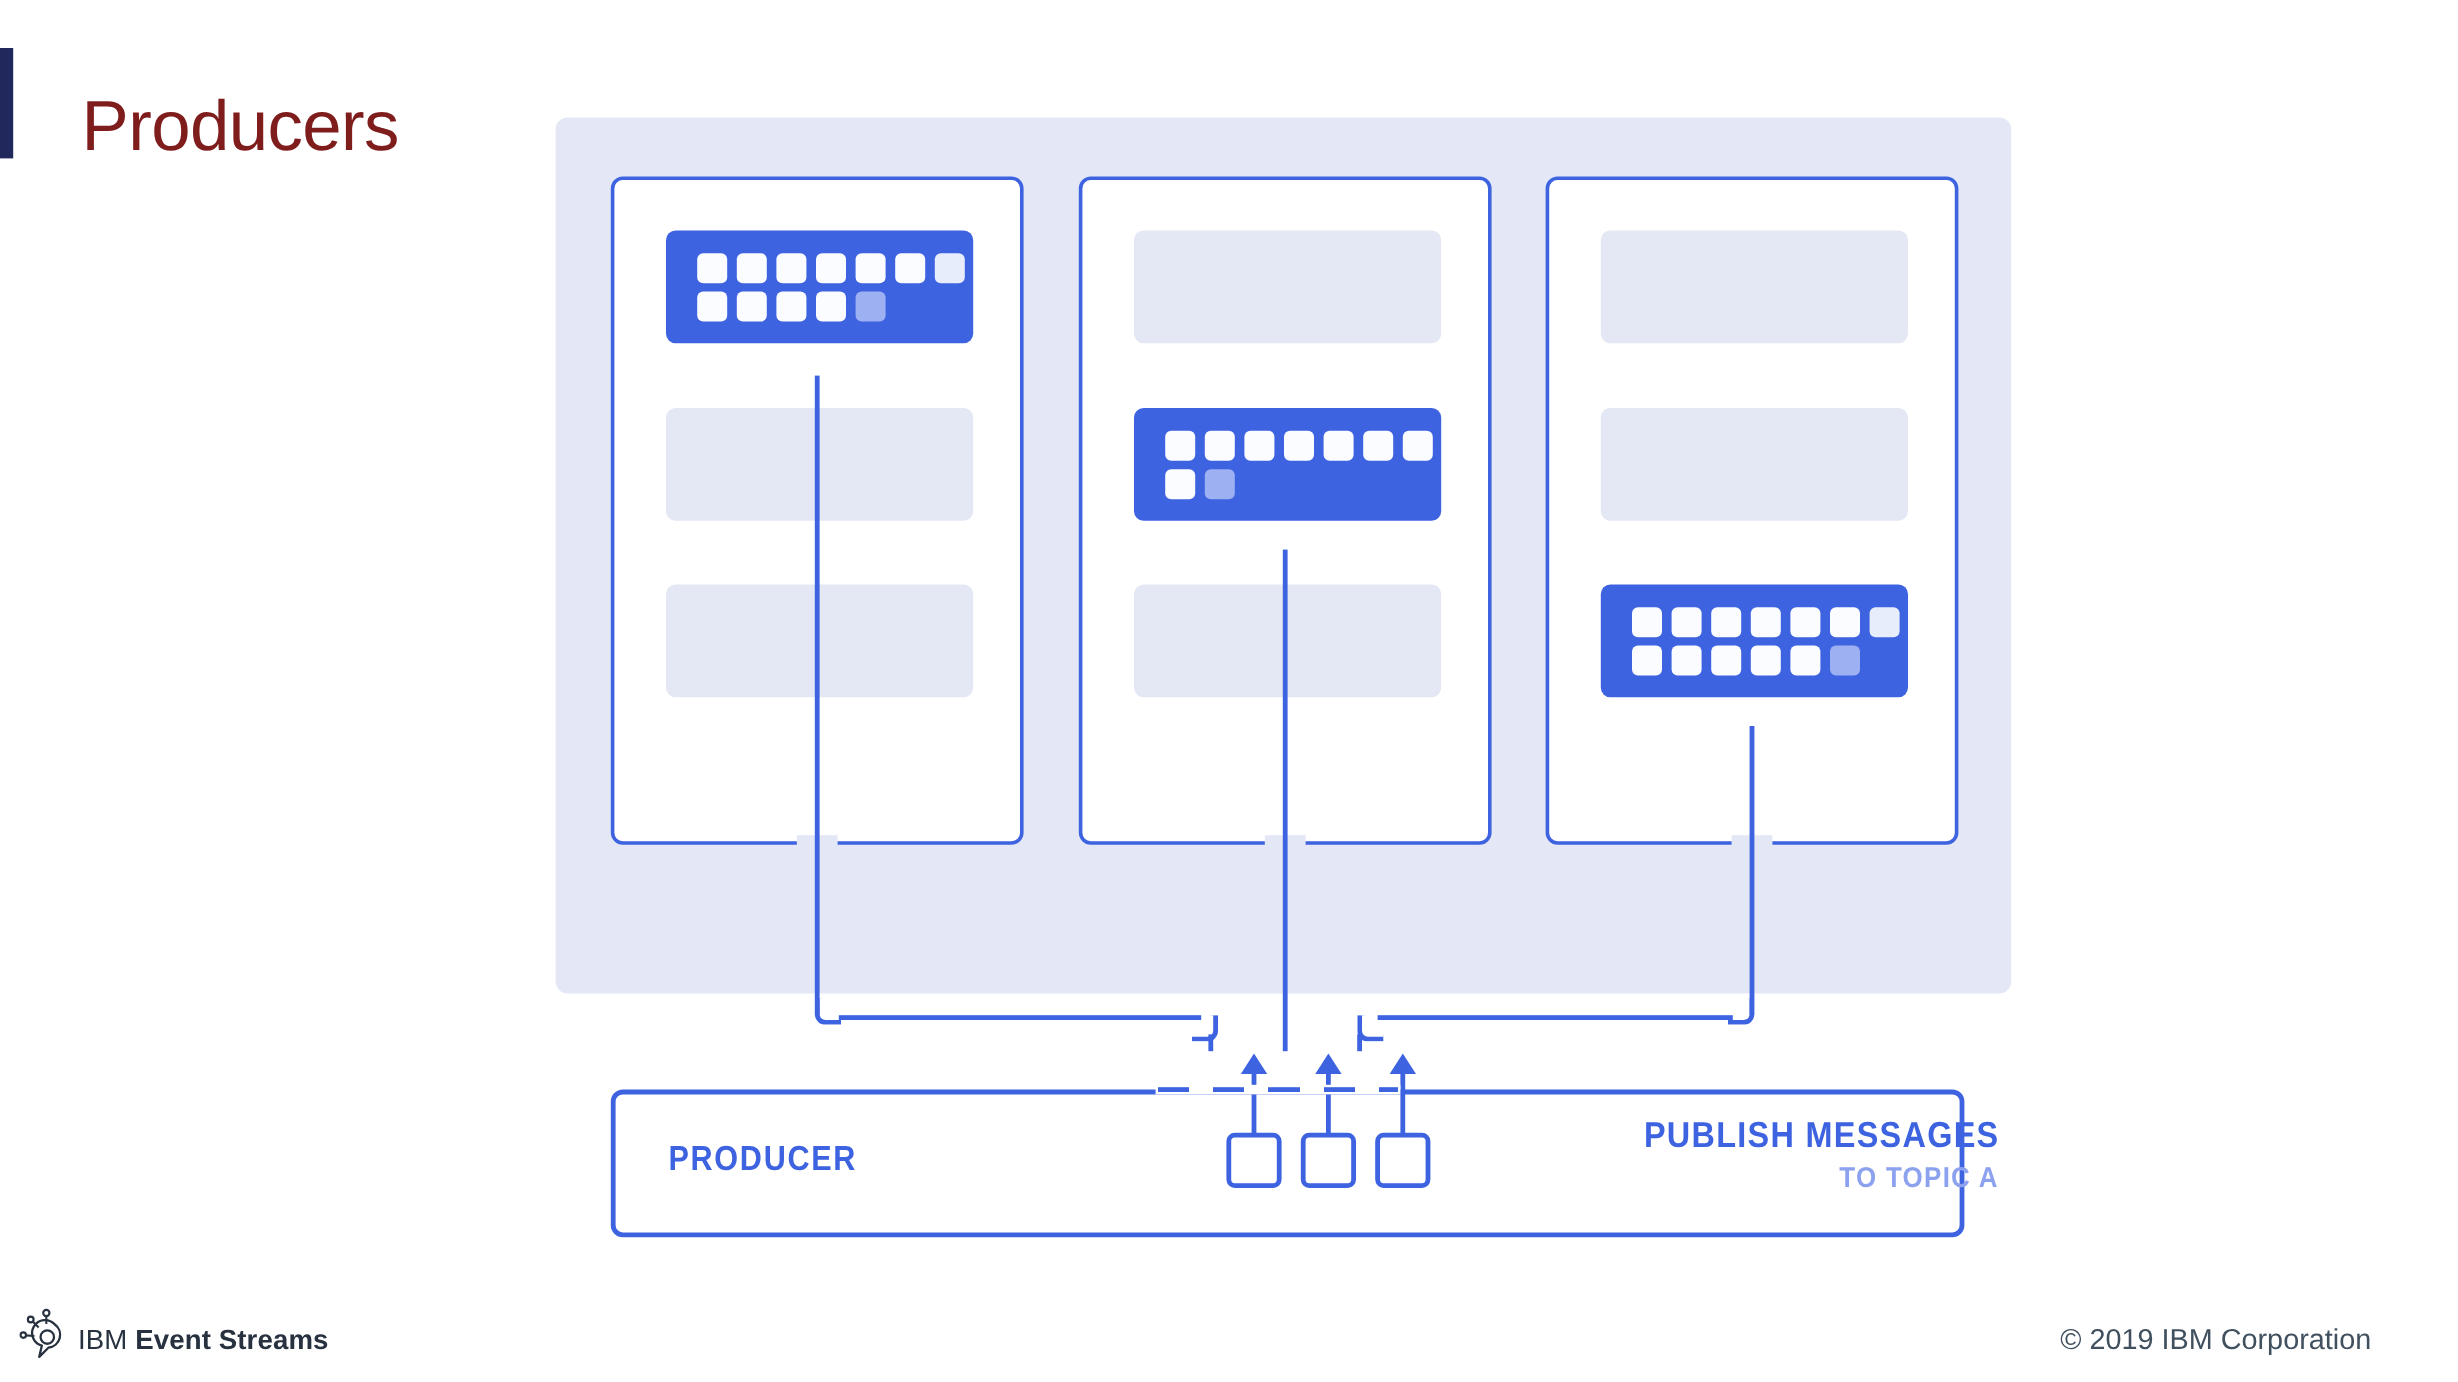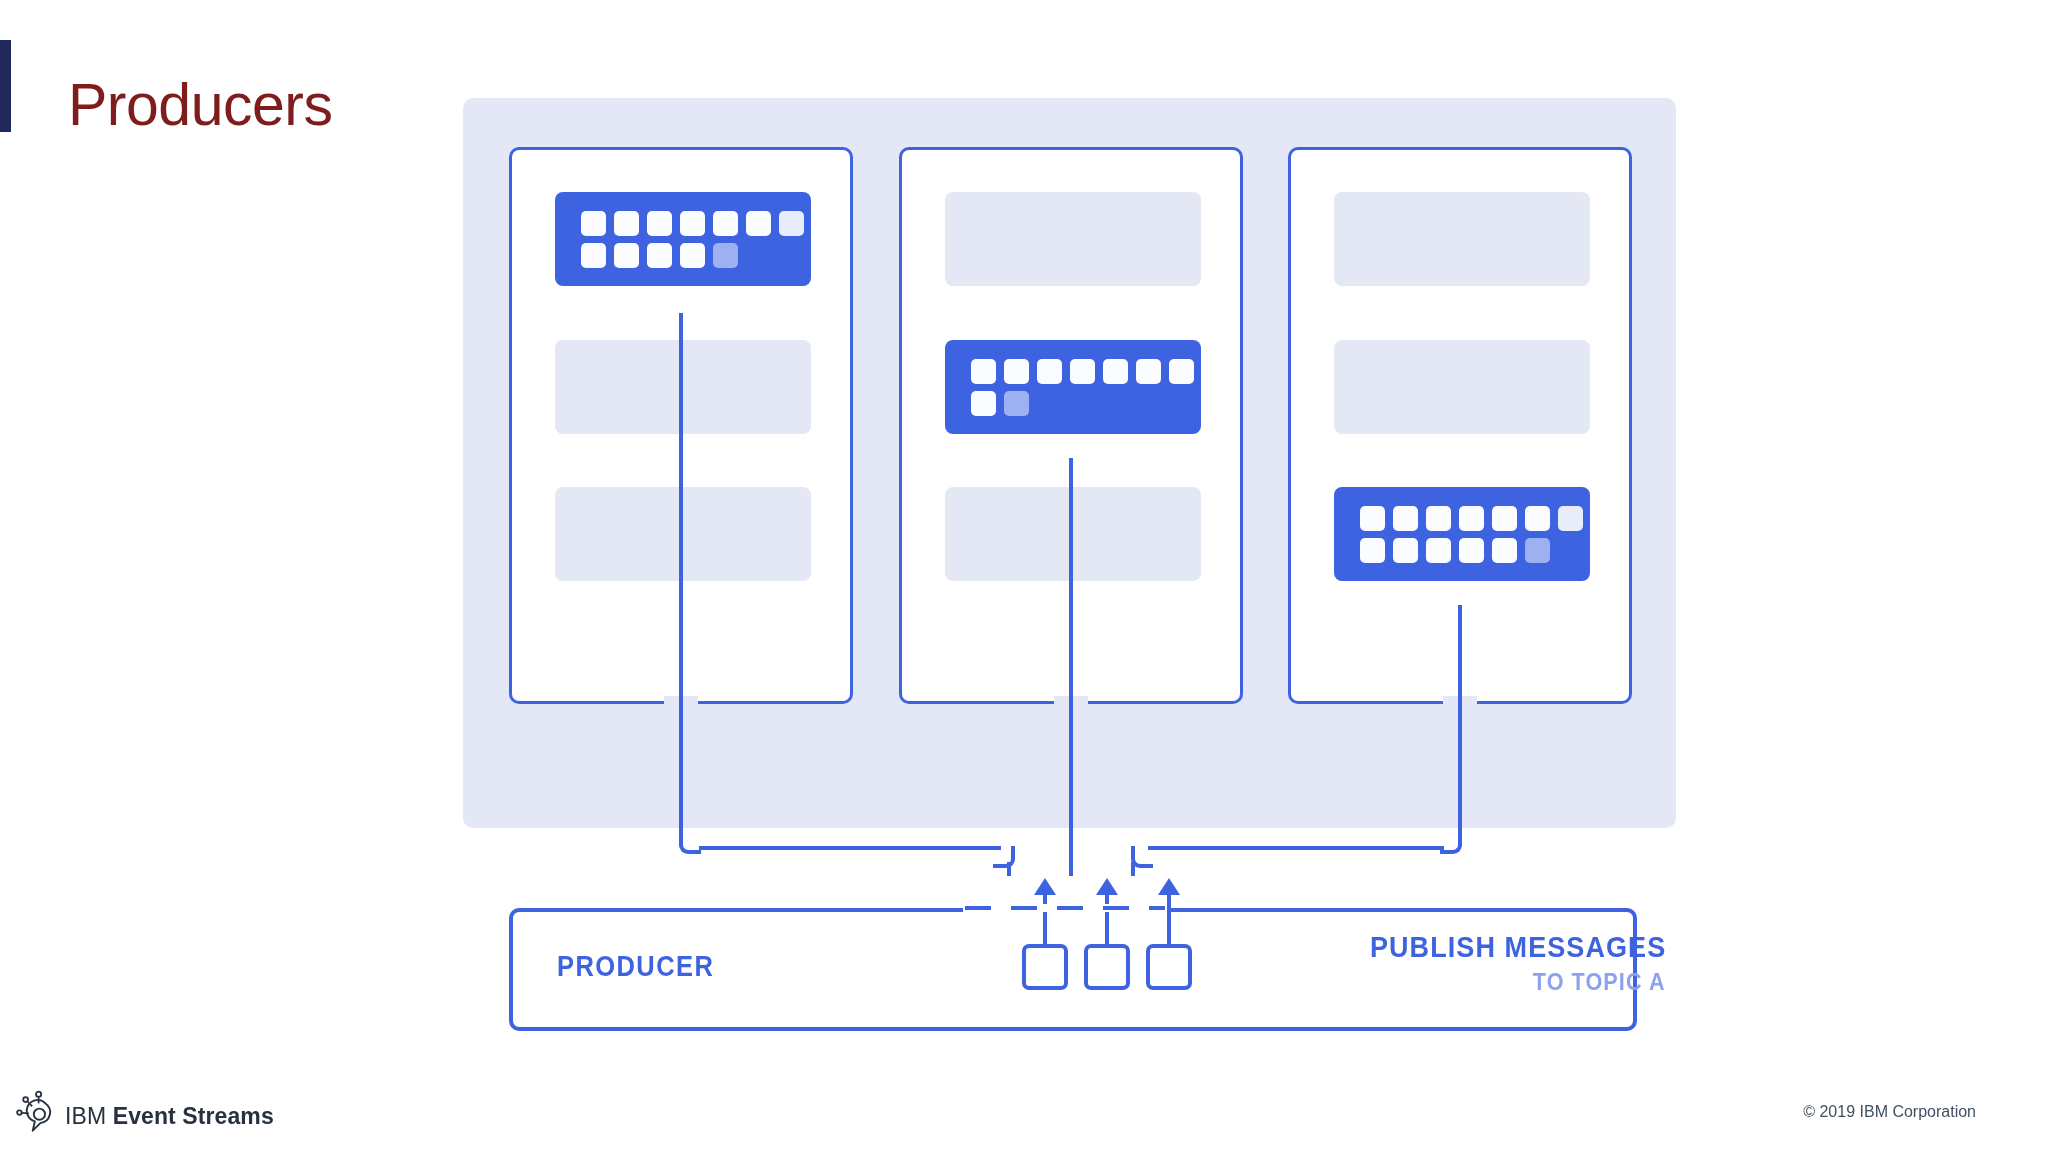--- a/index.html
+++ b/index.html
@@ -135,21 +135,21 @@
   #footer-logo{
     position:absolute;left:16px;top:1090px;
     display:flex;align-items:center;gap:3px;
   }
   #footer-brand{
     font-size:23px;color:#27313f;white-space:nowrap;letter-spacing:0.1px;
   }
   #footer-brand b{font-weight:700;}
   #copyright{
     position:absolute;right:72px;top:1103px;
-    font-size:16px;color:#41505f;white-space:nowrap;
+    font-size:24px;color:#41505f;white-space:nowrap;
   }
 </style>
 </head>
 <body>
 
 <div id="title-accent-bar"></div>
 <div id="page-title">Producers</div>
 
 <div id="diagram">
 

